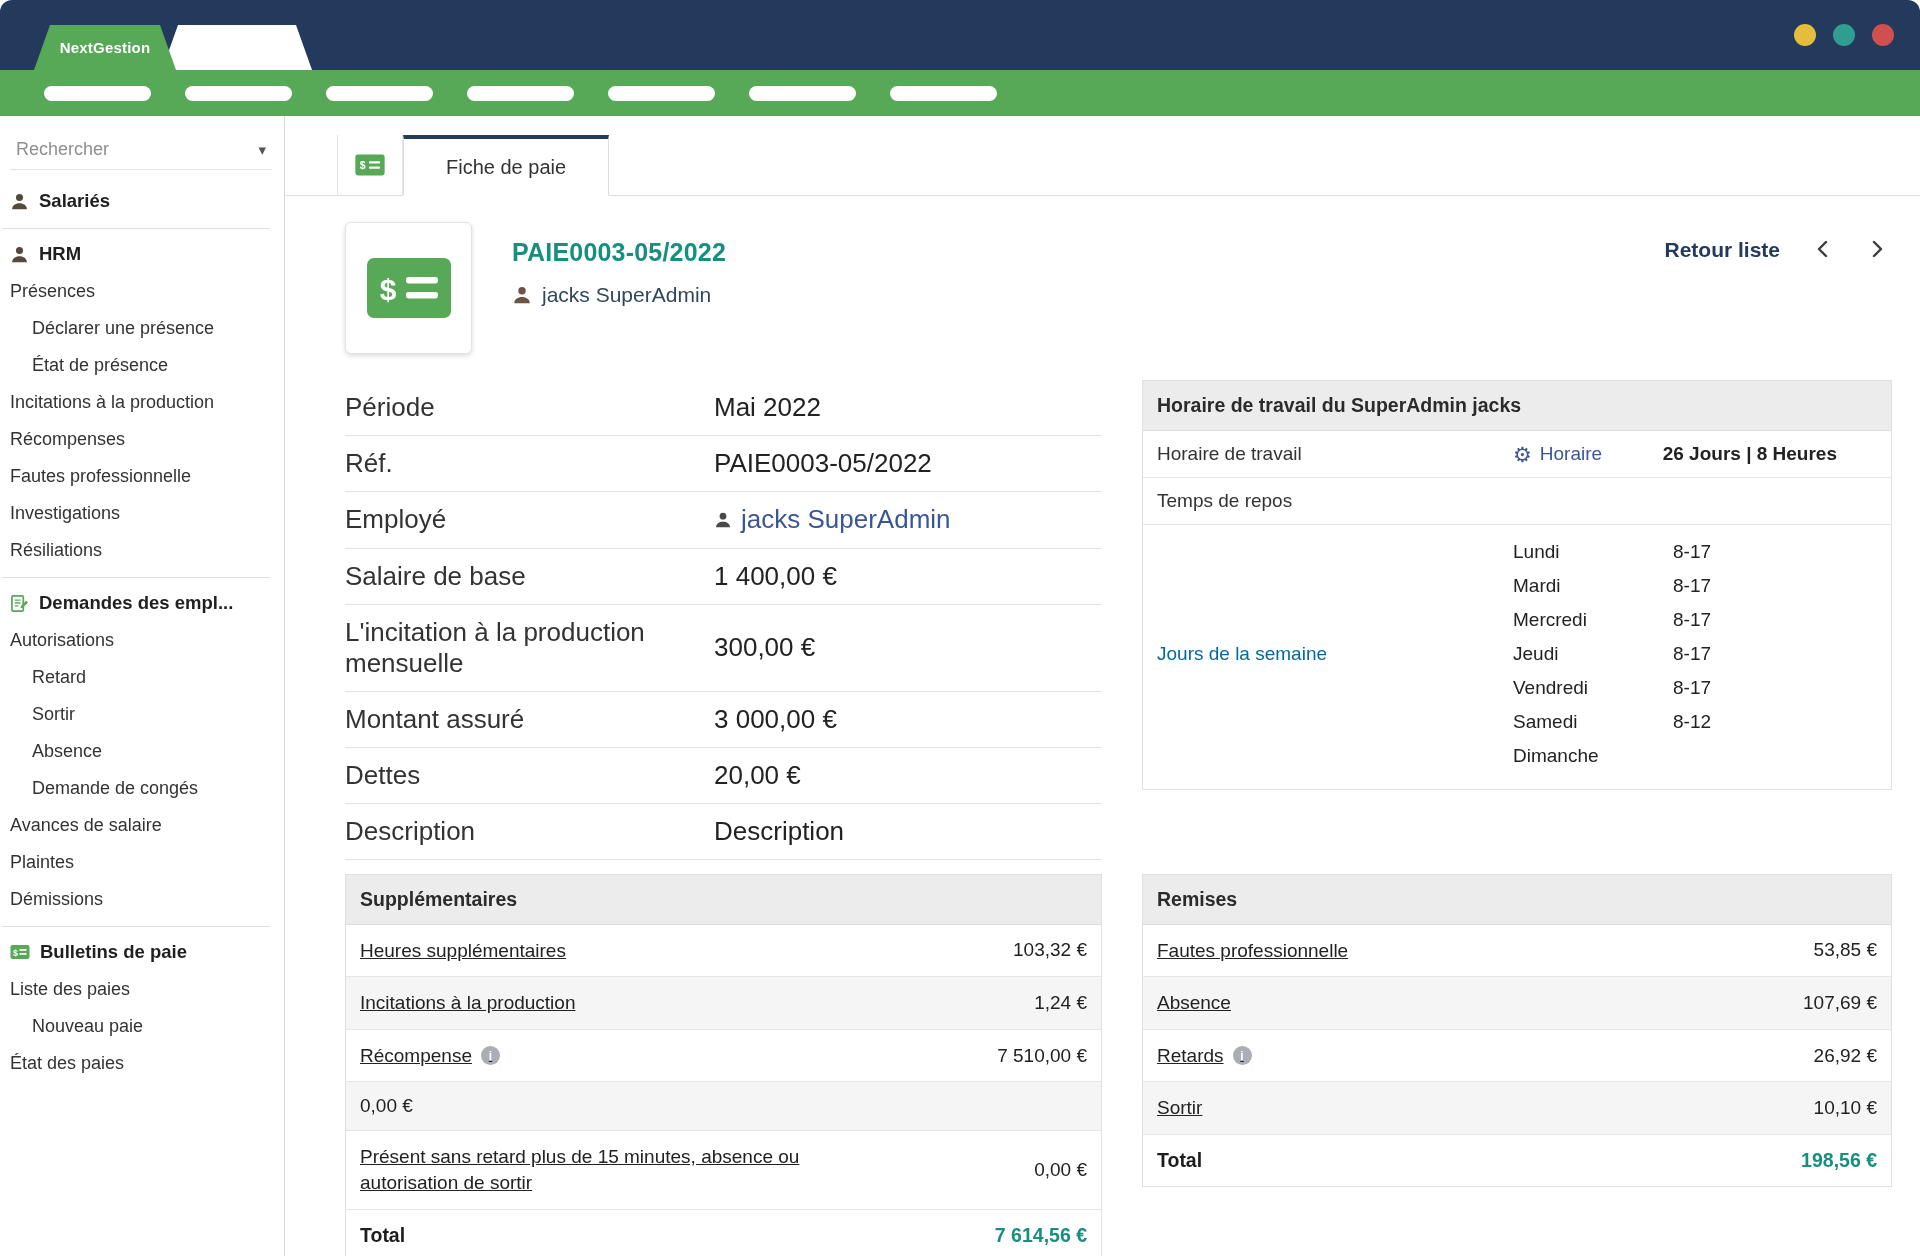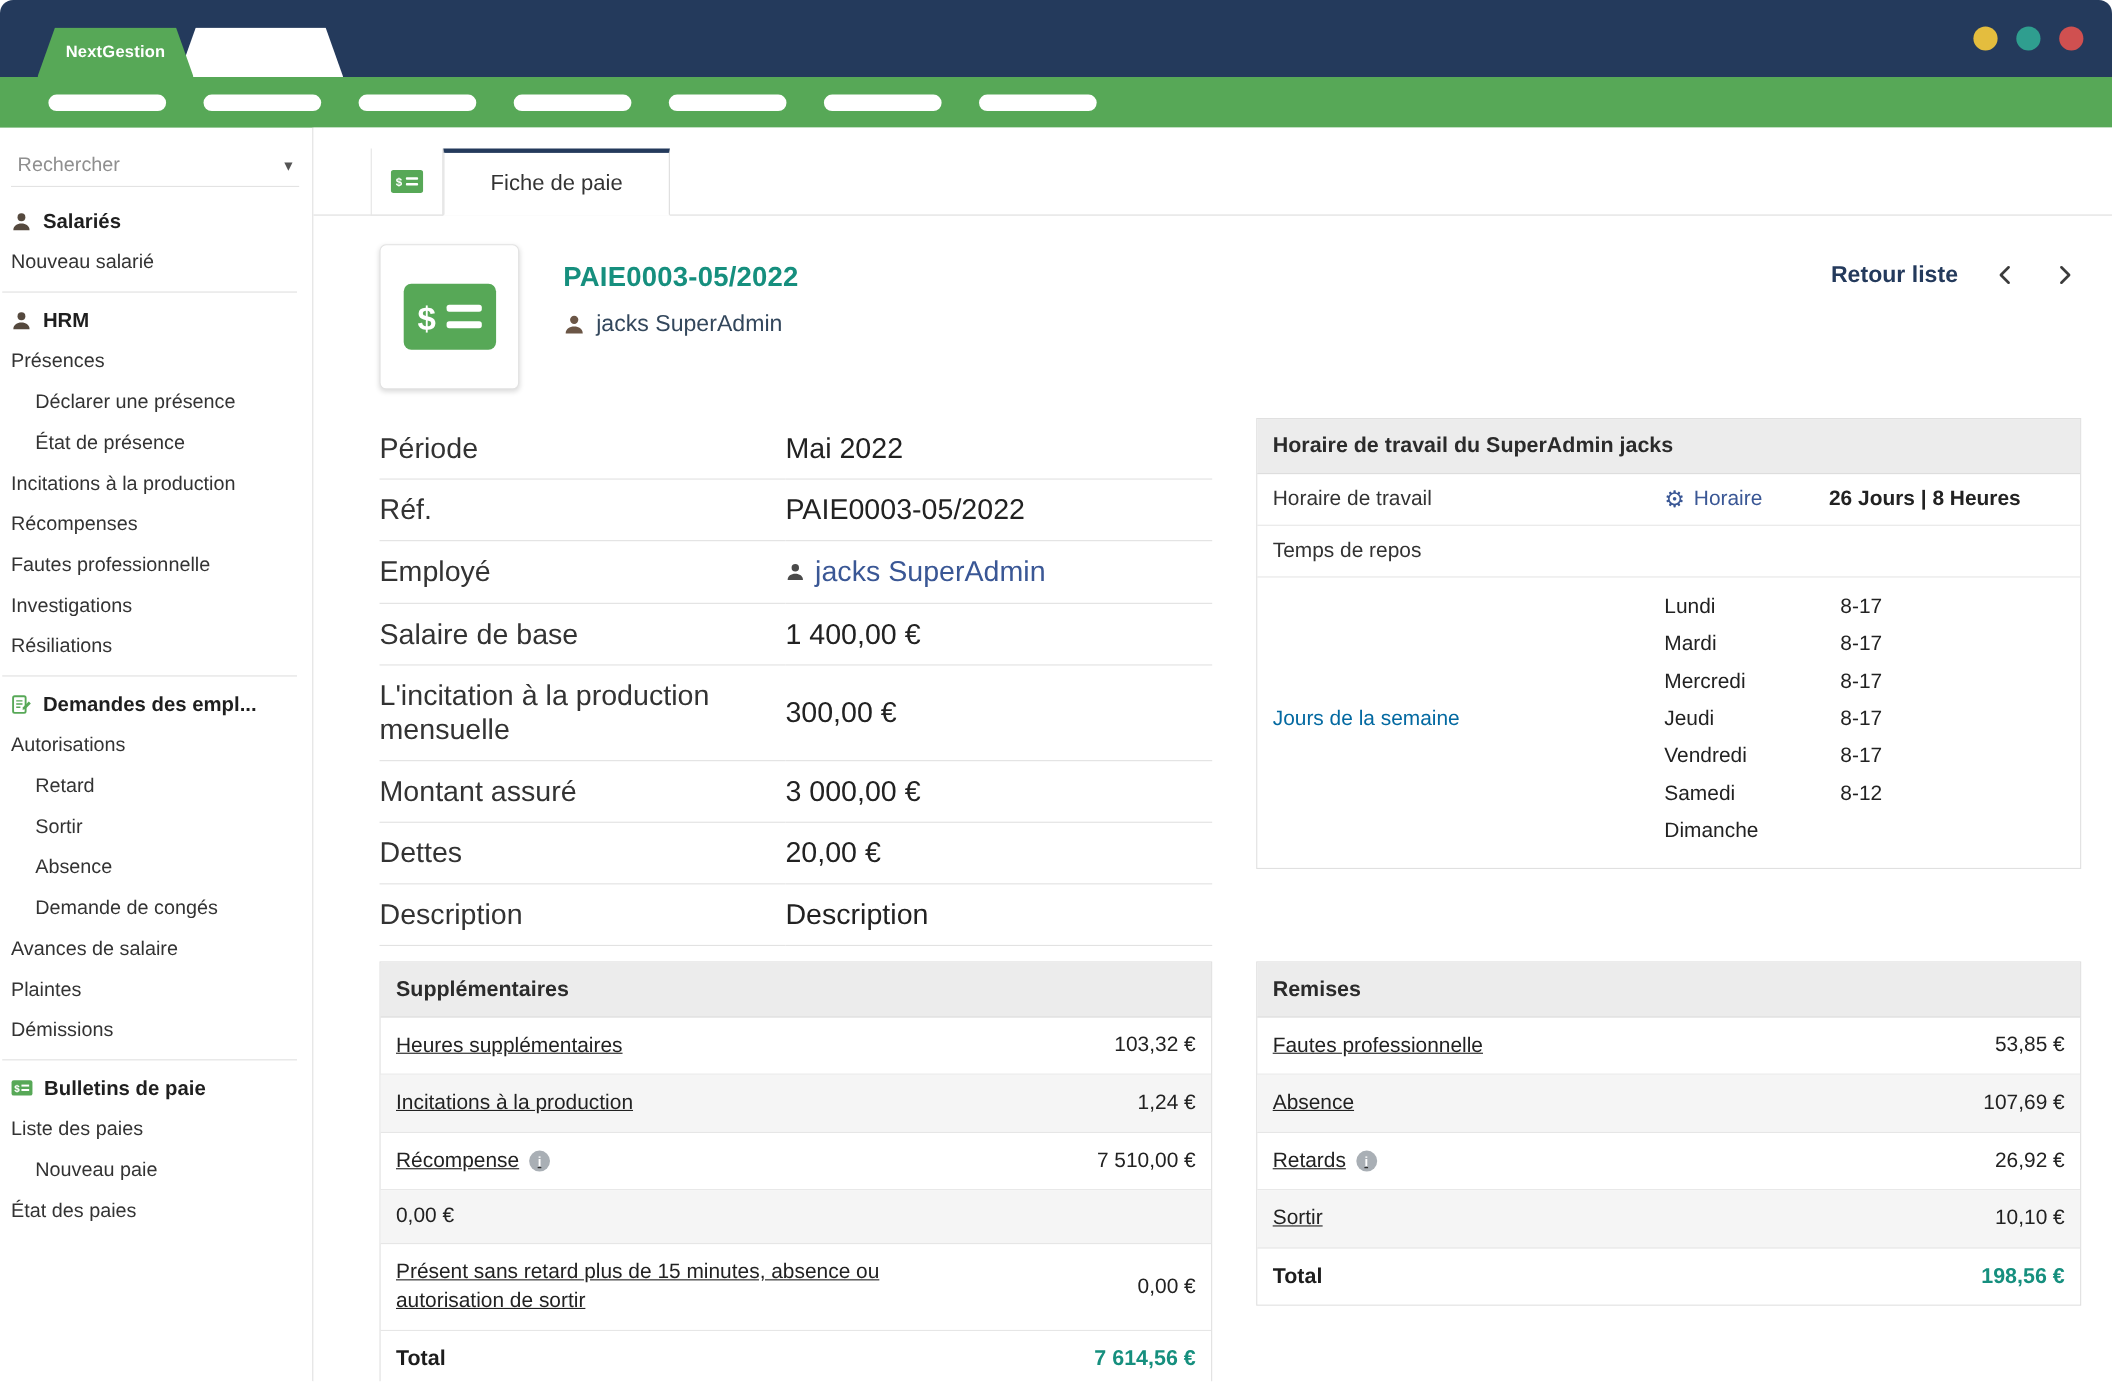--- a/index.html
+++ b/index.html
@@ -55,21 +55,21 @@
 
   .page { padding:26px 28px 0 60px; }
 
   
   .page-head { display:flex; }
   .doc-card { width:127px; height:132px; background:#fff; border:1px solid #e2e2e2; border-radius:6px; box-shadow:0 2px 5px rgba(0,0,0,.14); display:flex; align-items:center; justify-content:center; flex-shrink:0; }
   .title-block { margin-left:40px; padding-top:16px; }
   .page-title { color:#168f7e; font-size:25px; font-weight:bold; letter-spacing:.2px; }
   .employee-line { margin-top:16px; display:flex; align-items:center; gap:10px; font-size:21px; color:#33475c; }
   .employee-line .icn { color:#6b5646; }
-  .head-actions { margin-left:auto; display:flex; align-items:center; gap:32px; padding-top:16px; padding-right:4px; align-self:flex-start; }
+  .head-actions { margin-left:auto; display:flex; gap:32px; padding-top:16px; padding-right:4px; align-self:flex-start; }
   .back-link { font-size:21px; font-weight:bold; color:#243a5c; cursor:pointer; }
   .chev { cursor:pointer; }
 
   
   .grid { display:grid; grid-template-columns:757px 750px; column-gap:40px; row-gap:14px; margin-top:26px; align-items:start; }
 
   
   table.kv { width:100%; border-collapse:collapse; font-size:26px; }
   table.kv td { border-bottom:1px solid #e2e2e2; padding:12px 0; vertical-align:middle; }
   table.kv td.k { width:369px; color:#333; }
@@ -141,21 +141,20 @@
         <span class="caret">▾</span>
       </div>
 
       <div class="side-header">
         <svg class="icn" width="19" height="19" viewBox="0 0 16 16">
             <circle cx="8" cy="4.6" r="3" fill="currentColor"></circle>
             <path d="M1.8 14.5c0-3.2 2.8-5 6.2-5s6.2 1.8 6.2 5z" fill="currentColor"></path>
           </svg>
         <span>Salariés</span>
       </div>
-      <div class="side-item">Nouveau salarié</div>
 
       <div class="side-sep"></div>
 
       <div class="side-header">
         <svg class="icn" width="19" height="19" viewBox="0 0 16 16">
             <circle cx="8" cy="4.6" r="3" fill="currentColor"></circle>
             <path d="M1.8 14.5c0-3.2 2.8-5 6.2-5s6.2 1.8 6.2 5z" fill="currentColor"></path>
           </svg>
         <span>HRM</span>
       </div>

